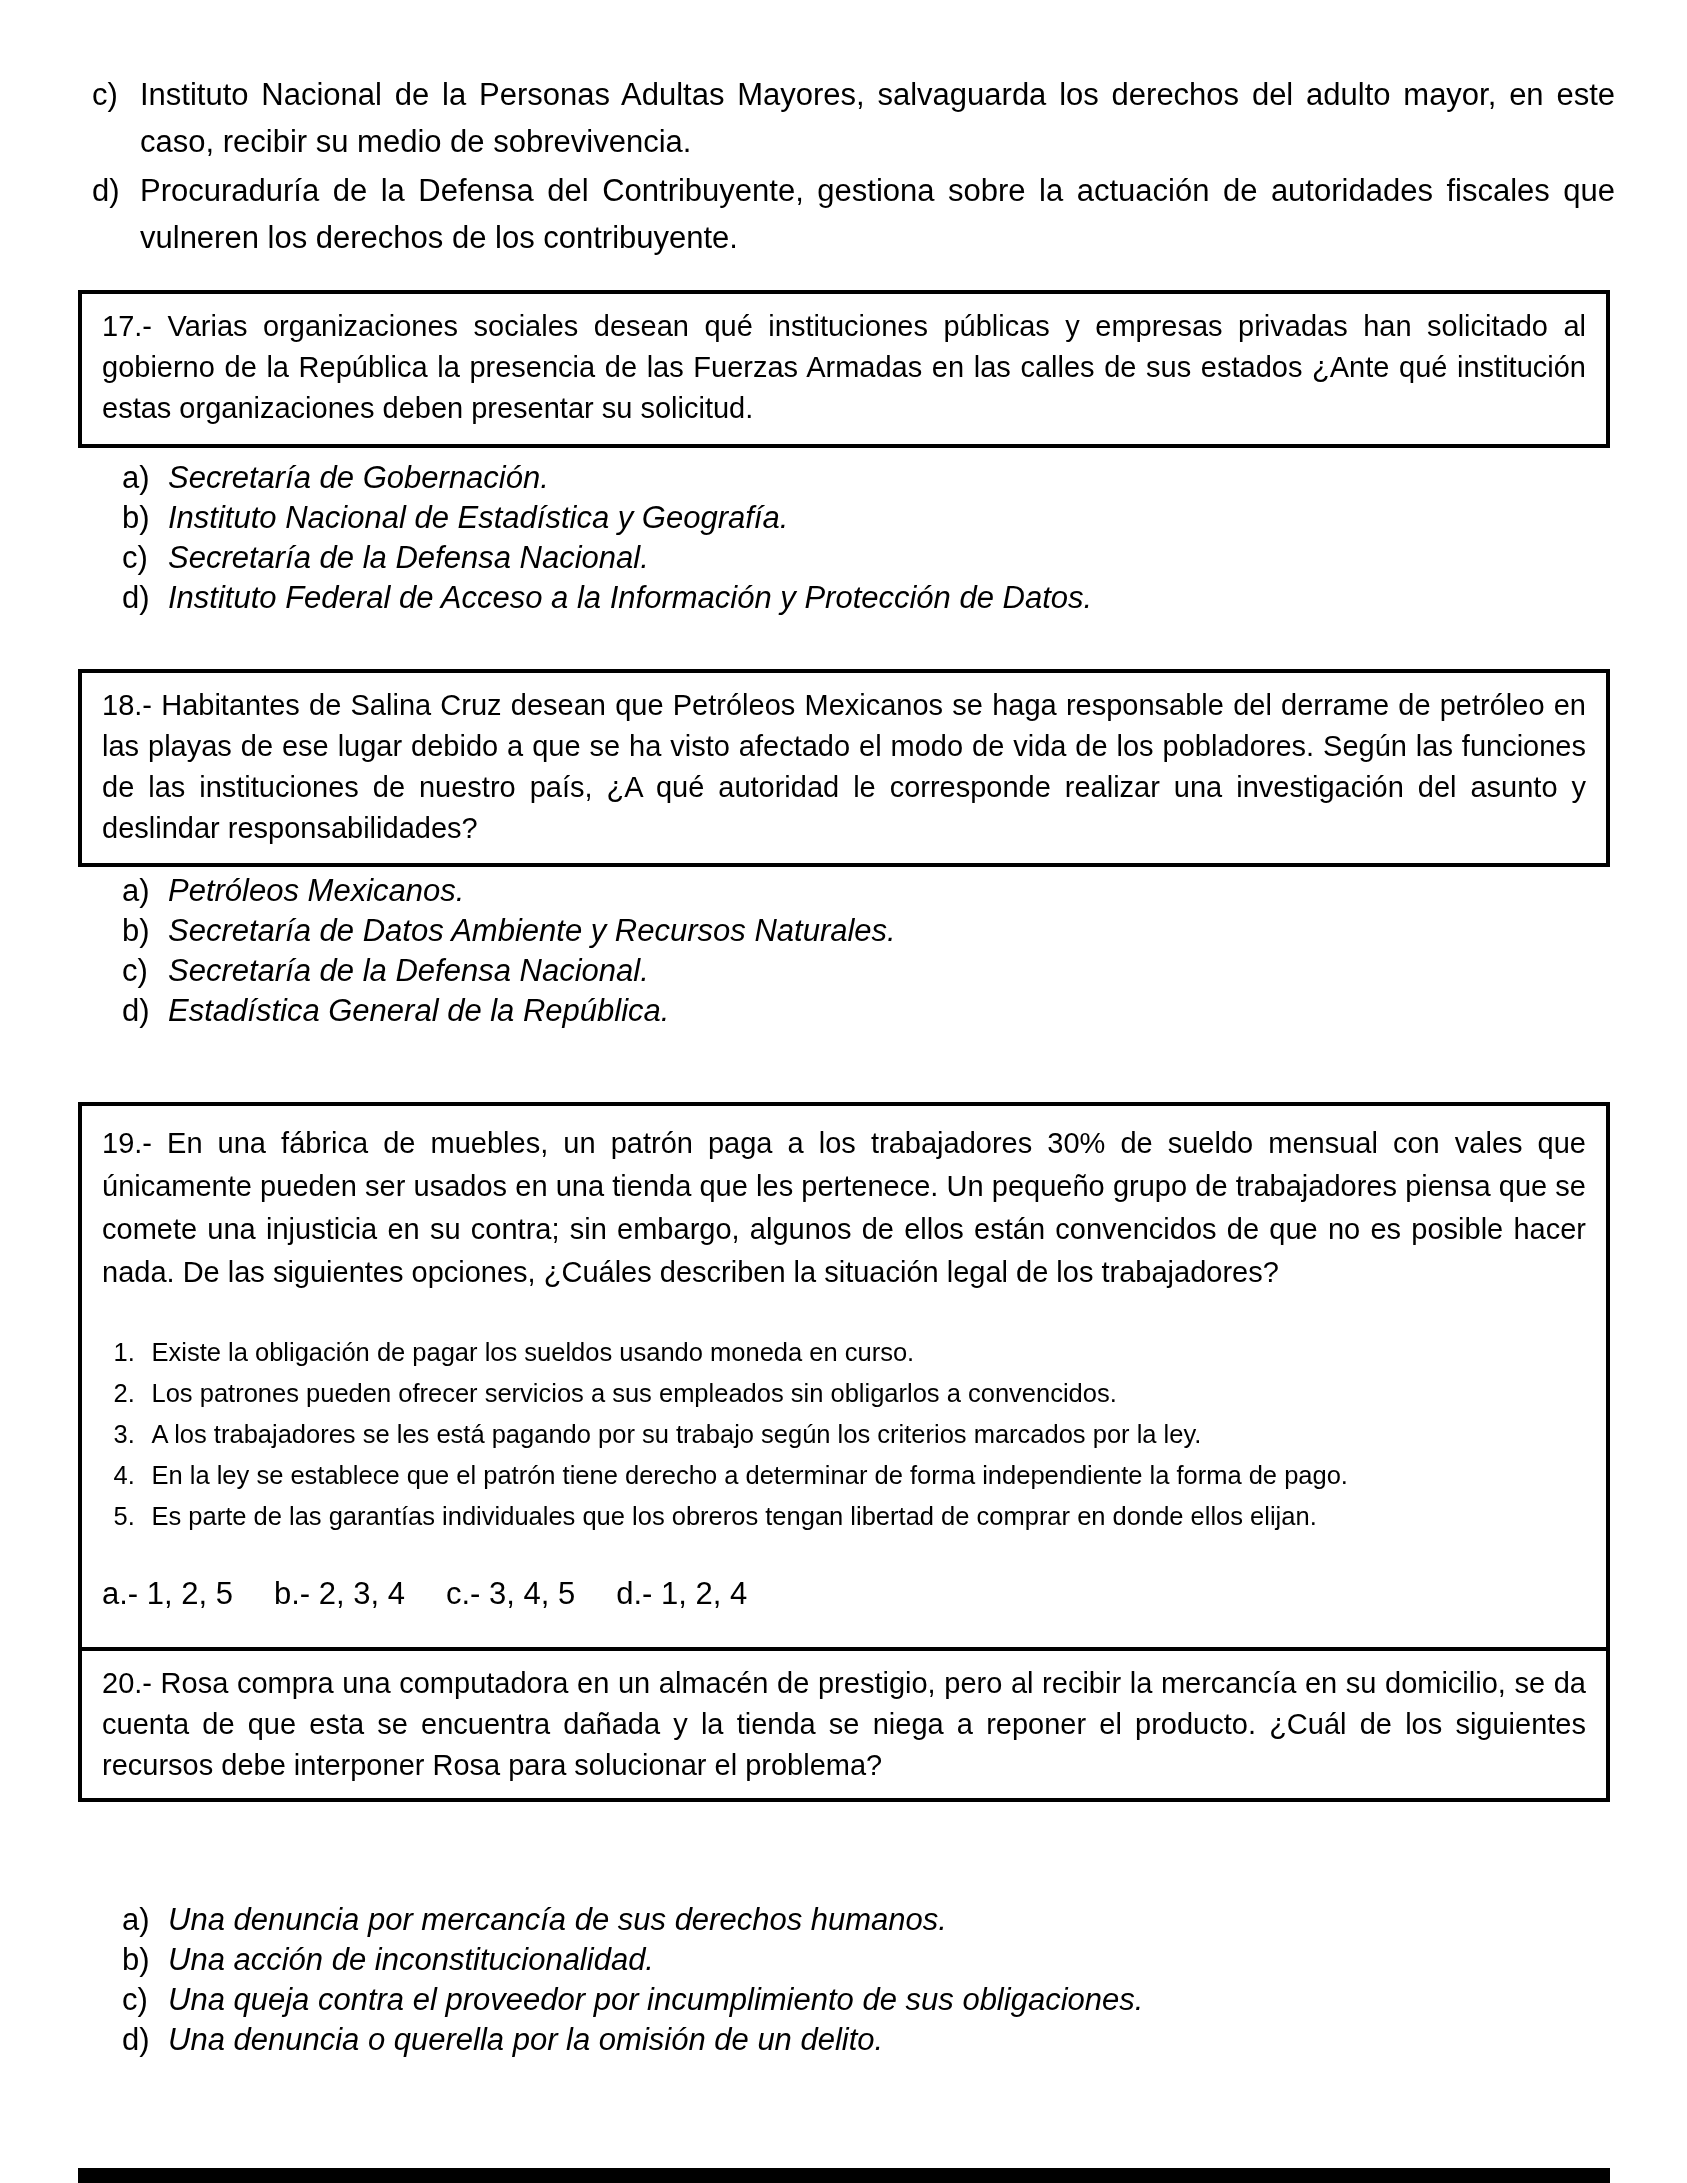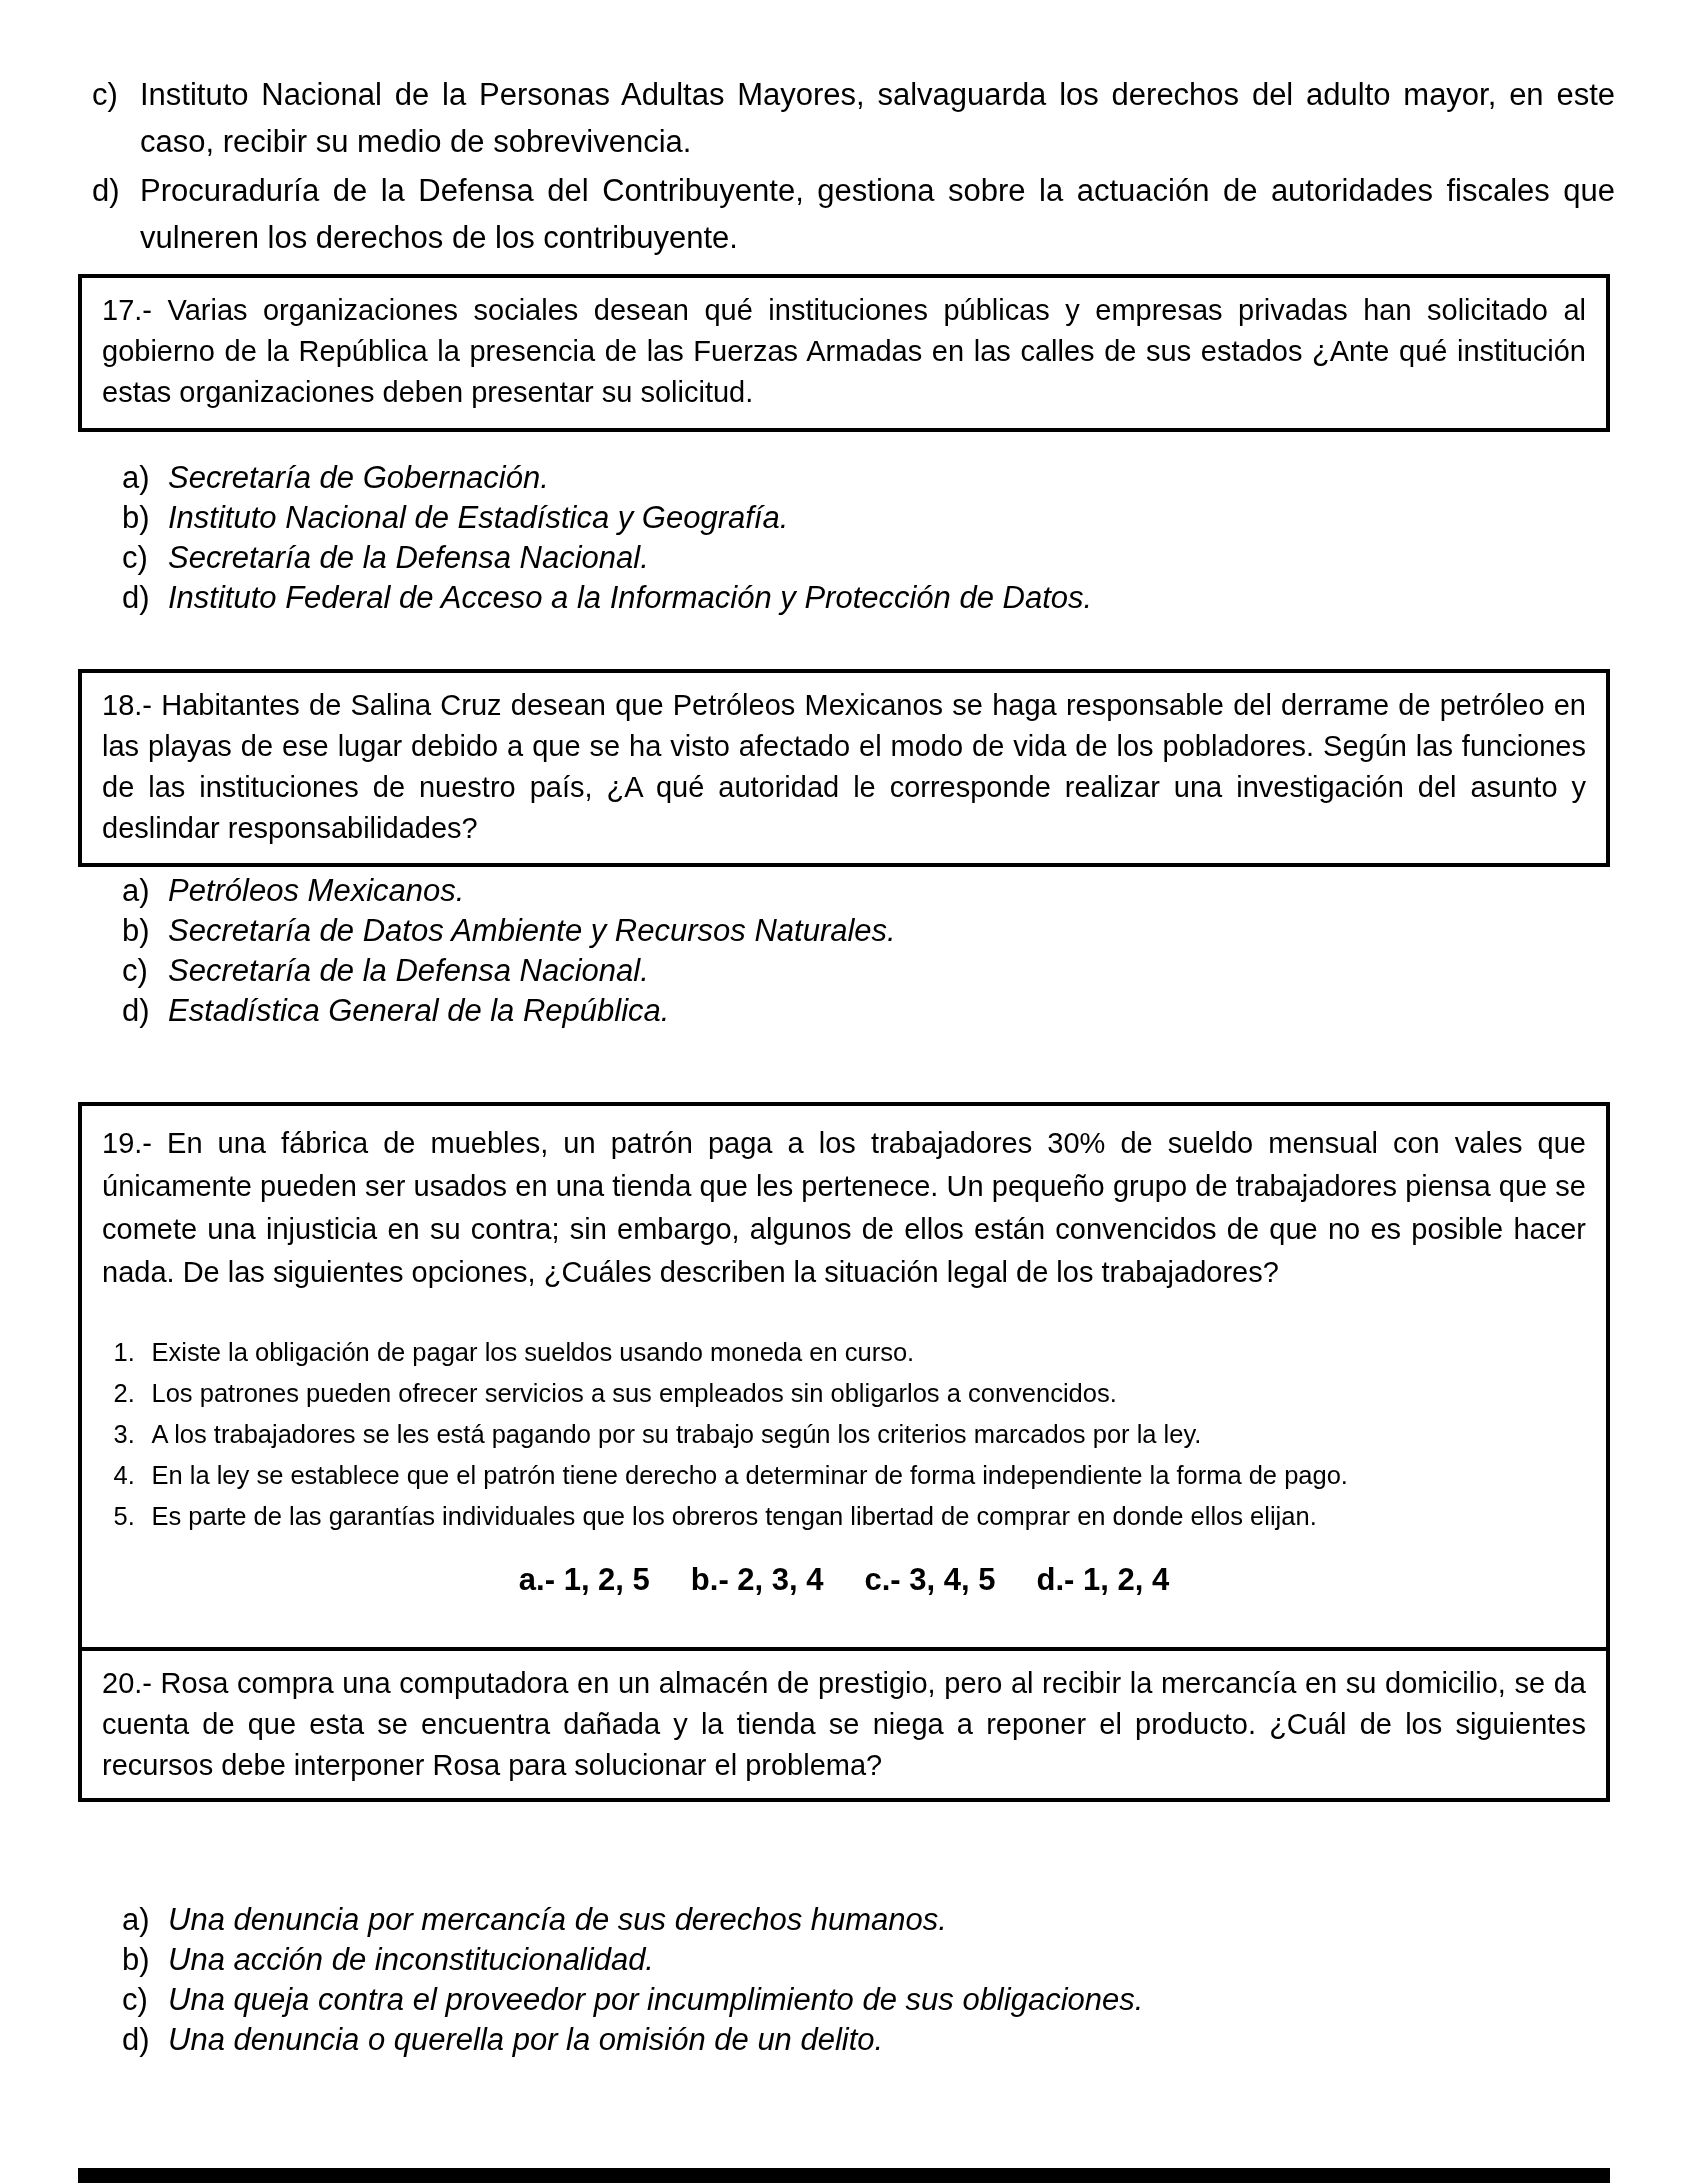--- a/index.html
+++ b/index.html
@@ -28,38 +28,38 @@
     position: absolute;
     left: 78px; width: 1532px;
     box-sizing: border-box;
     border: 4.1px solid #000000;
     padding: 12.4px 20px 11.5px 20px;
     font-size: 29px; line-height: 41px;
     text-align: justify;
     background: #ffffff;
   }
   .qbox p { margin: 0; }
-  #box17 { top: 274px; min-height: 158px; }
+  #box17 { top: 290px; min-height: 158px; }
   #box18 { top: 669px; min-height: 198px; }
   #box19 { top: 1102px; min-height: 590px; padding-top: 15.7px; }
   #box20 { top: 1647px; min-height: 153px; }
 
   #box19 .stem { line-height: 43px; }
 
   
   .numlist { margin: 38px 0 0 11.5px; padding-right: 96px; font-size: 25.5px; line-height: 41px; text-align: left; }
   .numlist .lrow { display: flex; }
   .numlist .llab { flex: none; width: 38px; }
   .numlist .ltxt { flex: 1; }
 
   
   .answers {
-    margin-top: 24px;
-    display: flex; justify-content: center; gap: 41px;
-    font-size: 31px; line-height: 38px; text-align: center; font-weight: bold;
+    margin-top: 38px;
+    display: flex; gap: 41px;
+    font-size: 31px; line-height: 38px; text-align: center;
   }
 
   
   .optgroup {
     position: absolute;
     left: 122px; width: 1434px;
     font-size: 31px; line-height: 40px;
   }
   #opts17 { top: 458px; }
   #opts18 { top: 871px; }

